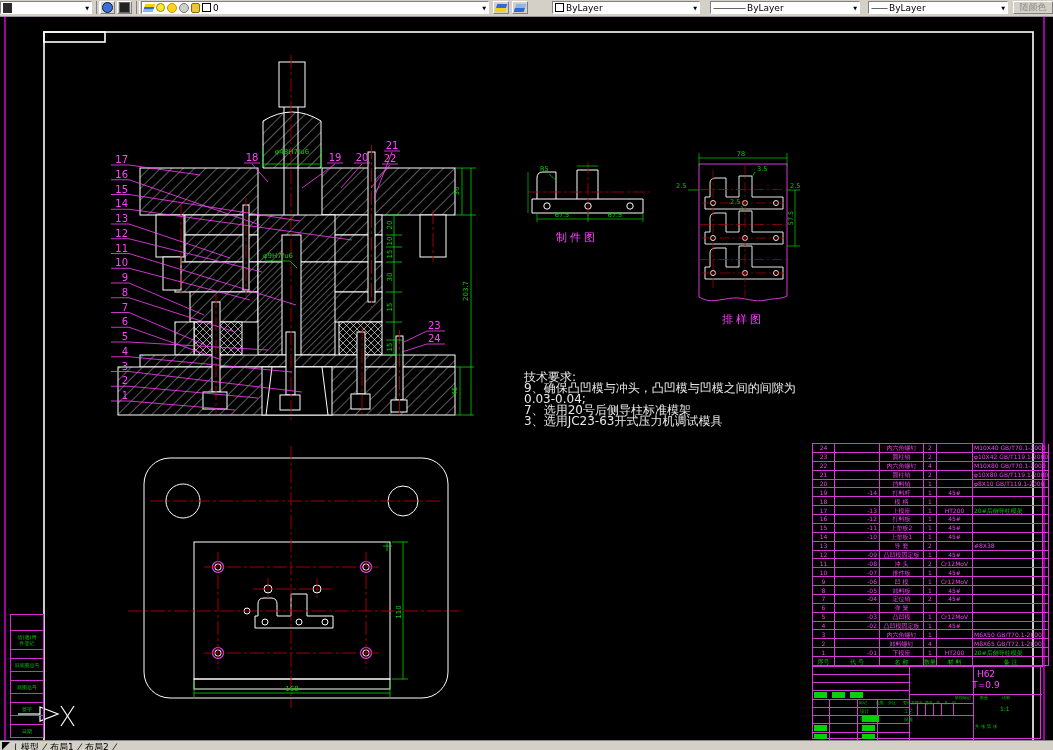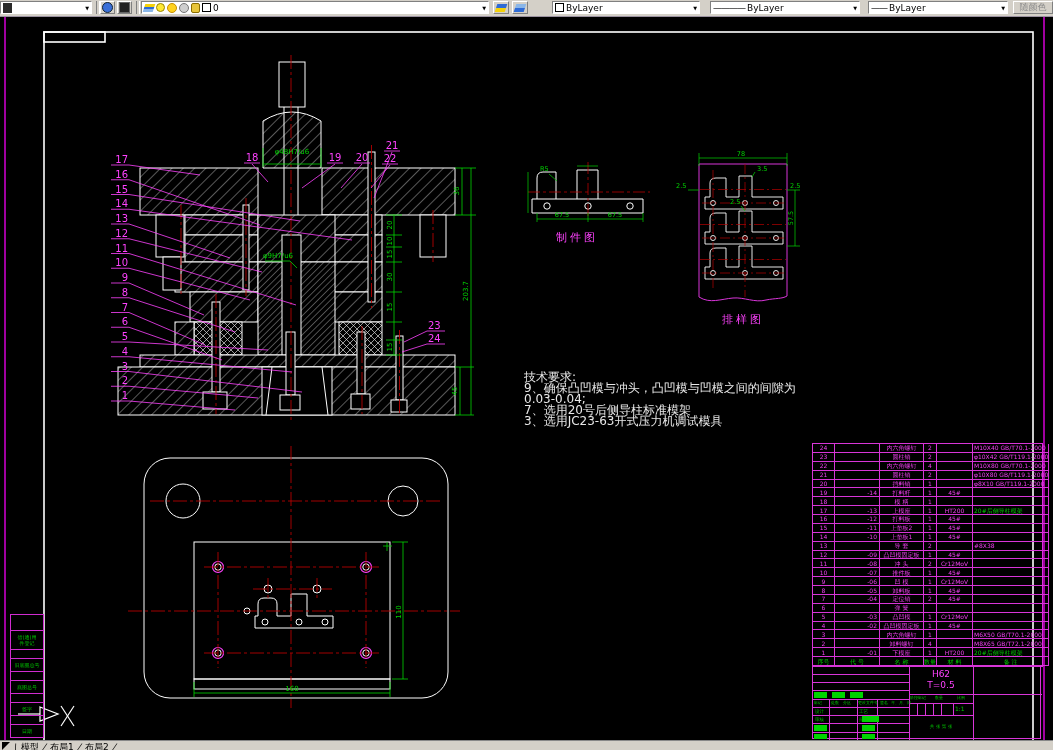--- a/index.html
+++ b/index.html
@@ -33,21 +33,21 @@
   .bc{border-right:1px solid #d835d8;border-bottom:1px solid #d835d8;display:flex;
       align-items:center;justify-content:center;white-space:nowrap;overflow:visible;}
   .c-note{justify-content:flex-start;padding-left:1px;}
   .c-code{justify-content:flex-end;padding-right:2px;}
   .green{color:#00c800;}
   
   #titleblock{position:absolute;left:812px;top:665px;width:229px;height:74px;z-index:2;
               border:1px solid #d835d8;box-sizing:border-box;color:#00c800;}
   .tl{position:absolute;background:#d835d8;}
   .gb{position:absolute;background:#00d400;}
-  .tb-txt{position:absolute;white-space:nowrap;}
+  .tb-txt{position:absolute;white-space:nowrap;margin-left:45px;}
   .mag{color:#ff42ff;}
   
   #marginblock{position:absolute;left:10px;top:614px;width:34px;height:124px;z-index:2;
                border:1px solid #d02cd0;box-sizing:border-box;display:flex;flex-direction:column;
                font-size:5px;line-height:6px;color:#00c800;text-align:center;}
   #marginblock .mb{border-bottom:1px solid #d02cd0;display:flex;flex-direction:column;
                    align-items:center;justify-content:center;overflow:hidden;}
   
   #tabbar{position:absolute;left:0;top:740px;width:1053px;height:10px;background:#d4d0c8;
           border-top:1px solid #888;z-index:5;display:flex;align-items:flex-start;
@@ -646,21 +646,21 @@
     <div class="tb-txt" style="left:67px;top:34px;font-size:4px;">签名</div>
     <div class="tb-txt" style="left:78px;top:34px;font-size:4px;">年、月、日</div>
 
     <div class="tb-txt" style="left:2px;top:43px;font-size:4.5px;">设计</div>
     <div class="tb-txt" style="left:2px;top:51px;font-size:4.5px;">审核</div>
     <div class="tb-txt" style="left:46px;top:43px;font-size:4.5px;">工艺</div>
     <div class="tb-txt" style="left:46px;top:51px;font-size:4.5px;">批准</div>
 
     <div class="tb-txt mag" style="left:96px;top:3px;width:64px;text-align:center;font-size:9px;line-height:11px;">
       <div>H62</div>
-      <div>T=0.5</div>
+      <div>T=0.9</div>
     </div>
 
     <div class="tb-txt" style="left:97px;top:29px;font-size:4px;">阶段标记</div>
     <div class="tb-txt" style="left:122px;top:29px;font-size:4px;">数量</div>
     <div class="tb-txt" style="left:144px;top:29px;font-size:4px;">比例</div>
     <div class="tb-txt" style="left:142px;top:39px;font-size:6px;">1:1</div>
     <div class="tb-txt" style="left:100px;top:58px;width:56px;text-align:center;font-size:4.5px;">共 张 第 张</div>
   </div>
 
   <div id="marginblock">

